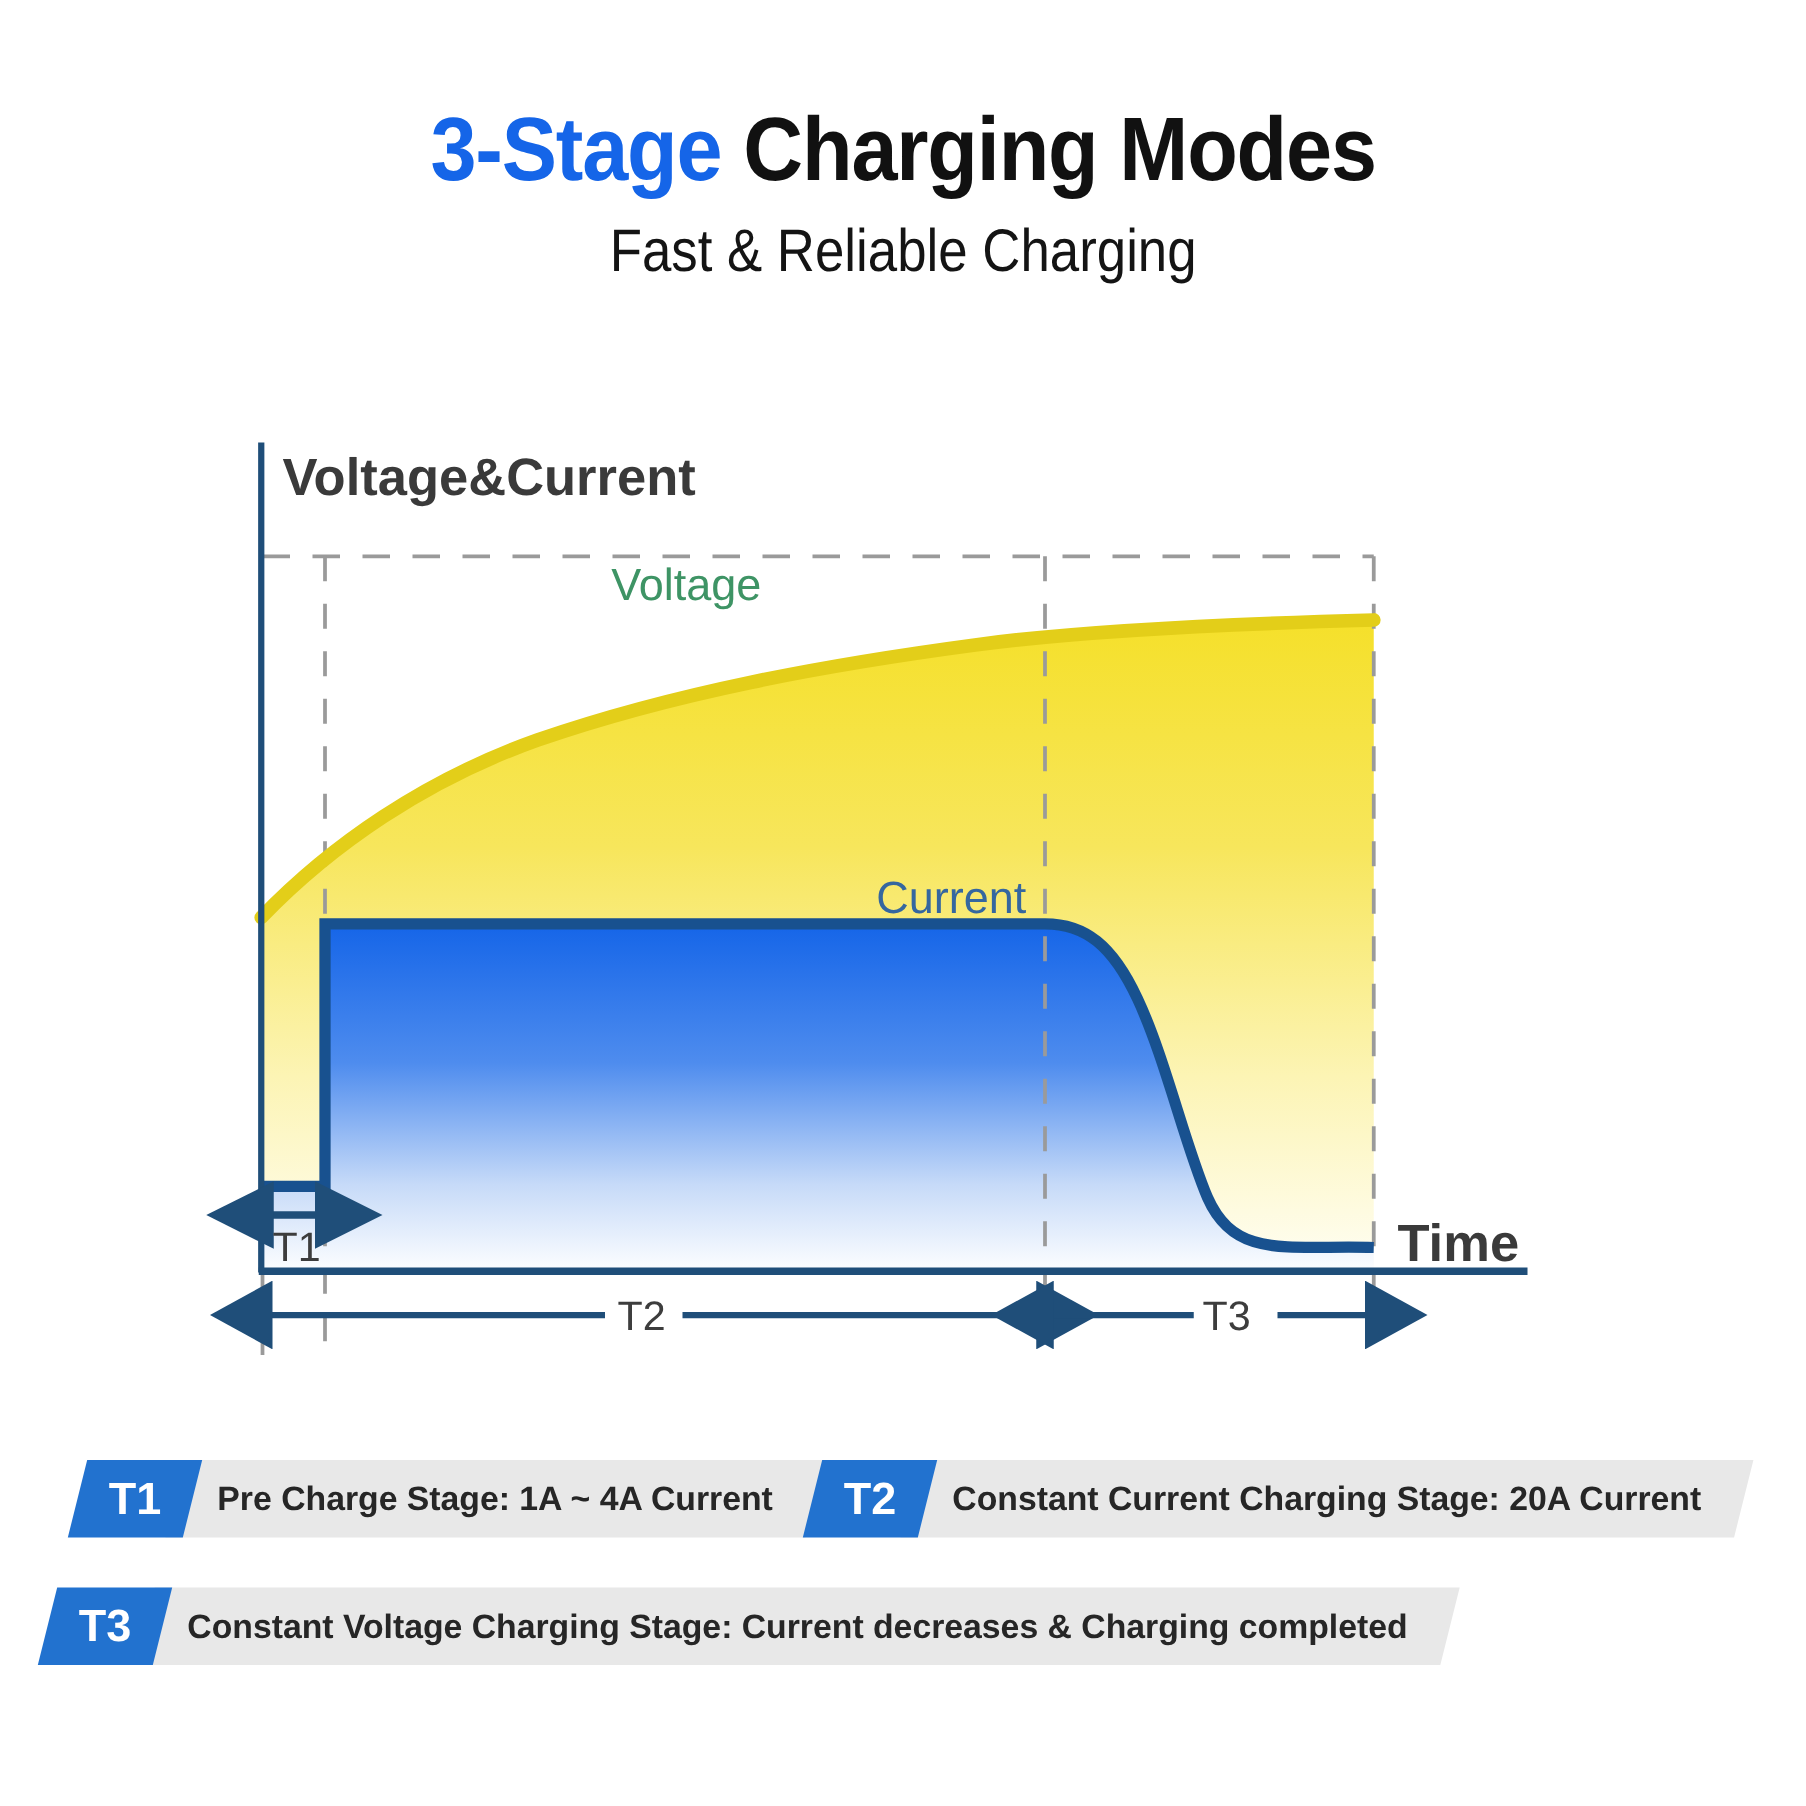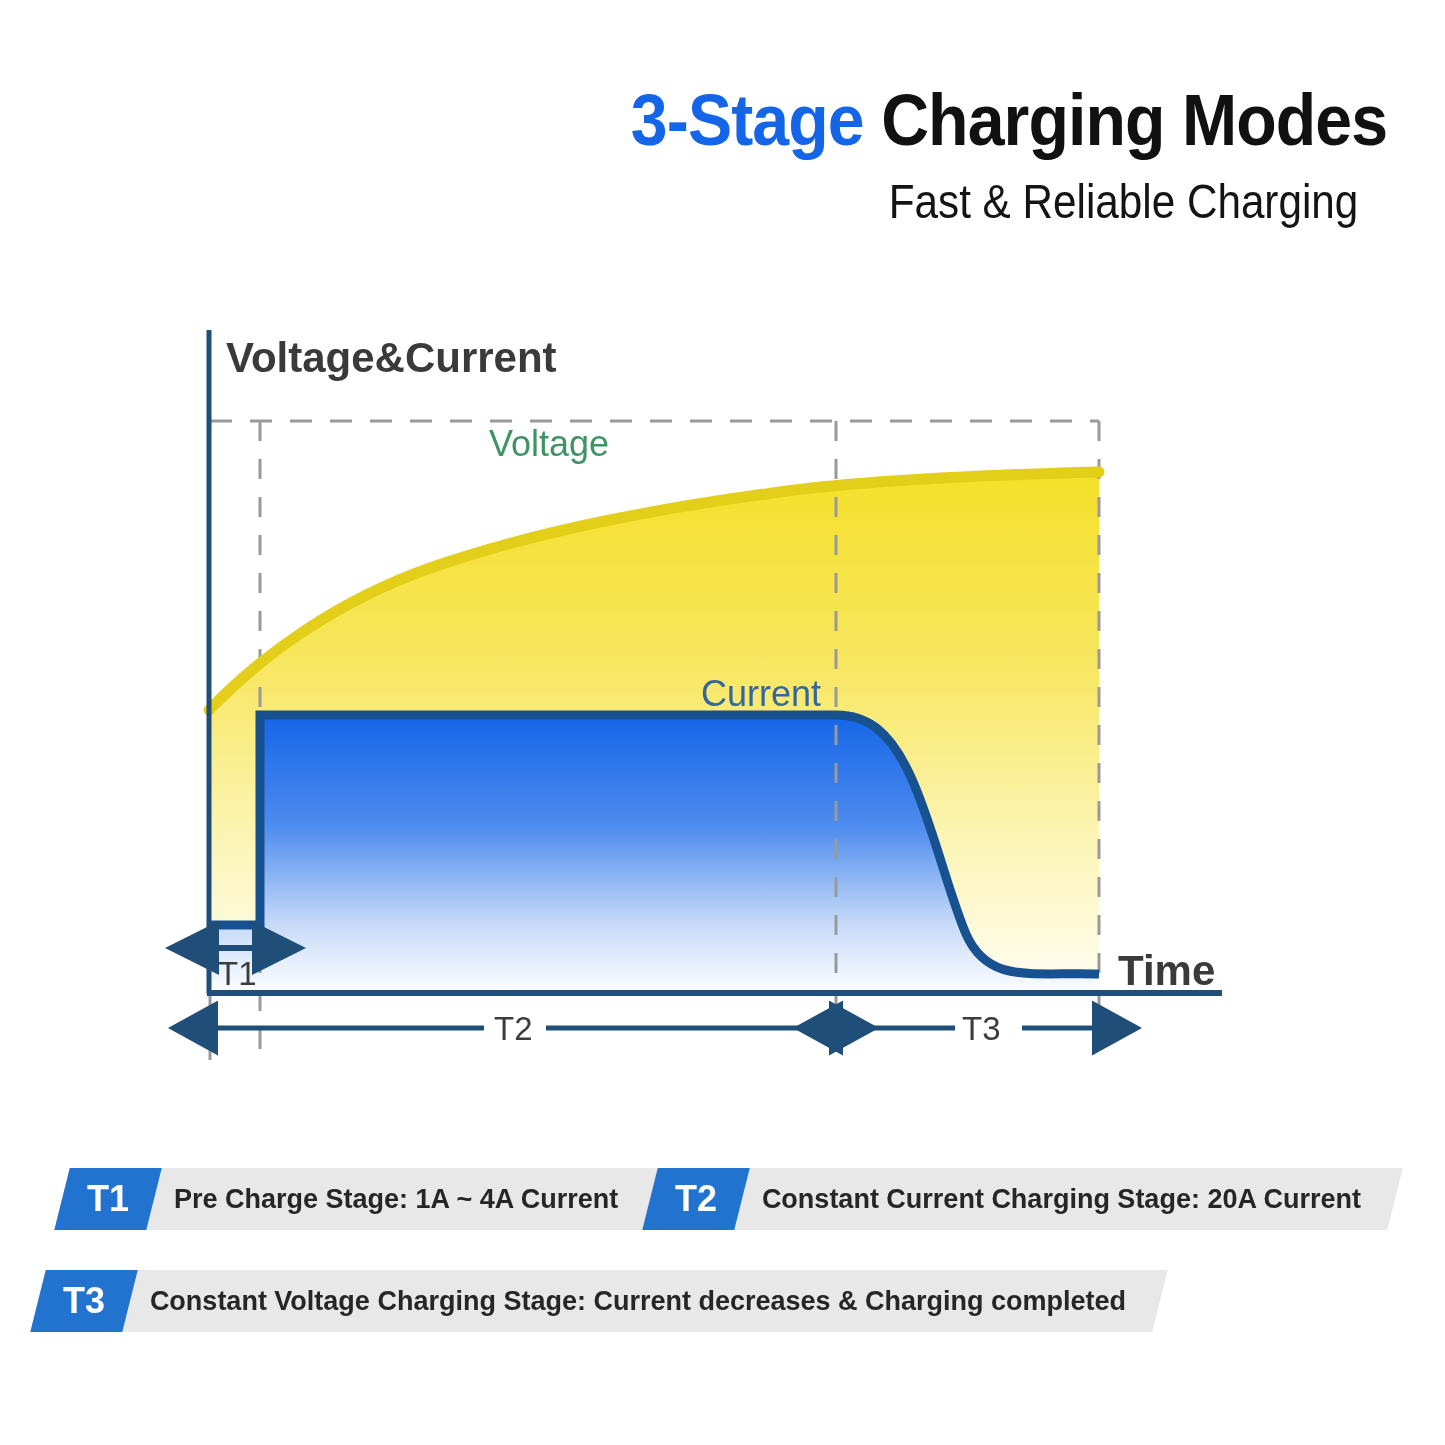--- a/index.html
+++ b/index.html
@@ -13,21 +13,21 @@
     font-family: "Liberation Sans", sans-serif;
     overflow: hidden;
     position: relative;
   }
 
   
   #header {
     position: absolute;
     top: 0; left: 0;
     width: 1445px;
-    text-align: right;
+    text-align: center;
   }
   #main-title {
     margin: 0;
     padding-top: 84px;
     font-size: 72px;
     font-weight: 700;
     letter-spacing: -1px;
     line-height: 1.0;
     color: #111111;
     white-space: nowrap;
@@ -40,21 +40,21 @@
     font-size: 48px;
     font-weight: 400;
     color: #141414;
     line-height: 1.0;
     transform: scaleX(0.88);
   }
 
   
   #chart-area {
     position: absolute;
-    top: 300px;
+    top: 324px;
     left: 0;
     width: 1324px;
     height: 790px;
   }
   #chart-svg { display: block; }
 
   .axis-title {
     font-family: "Liberation Sans", sans-serif;
     font-weight: 700;
     font-size: 42px;

